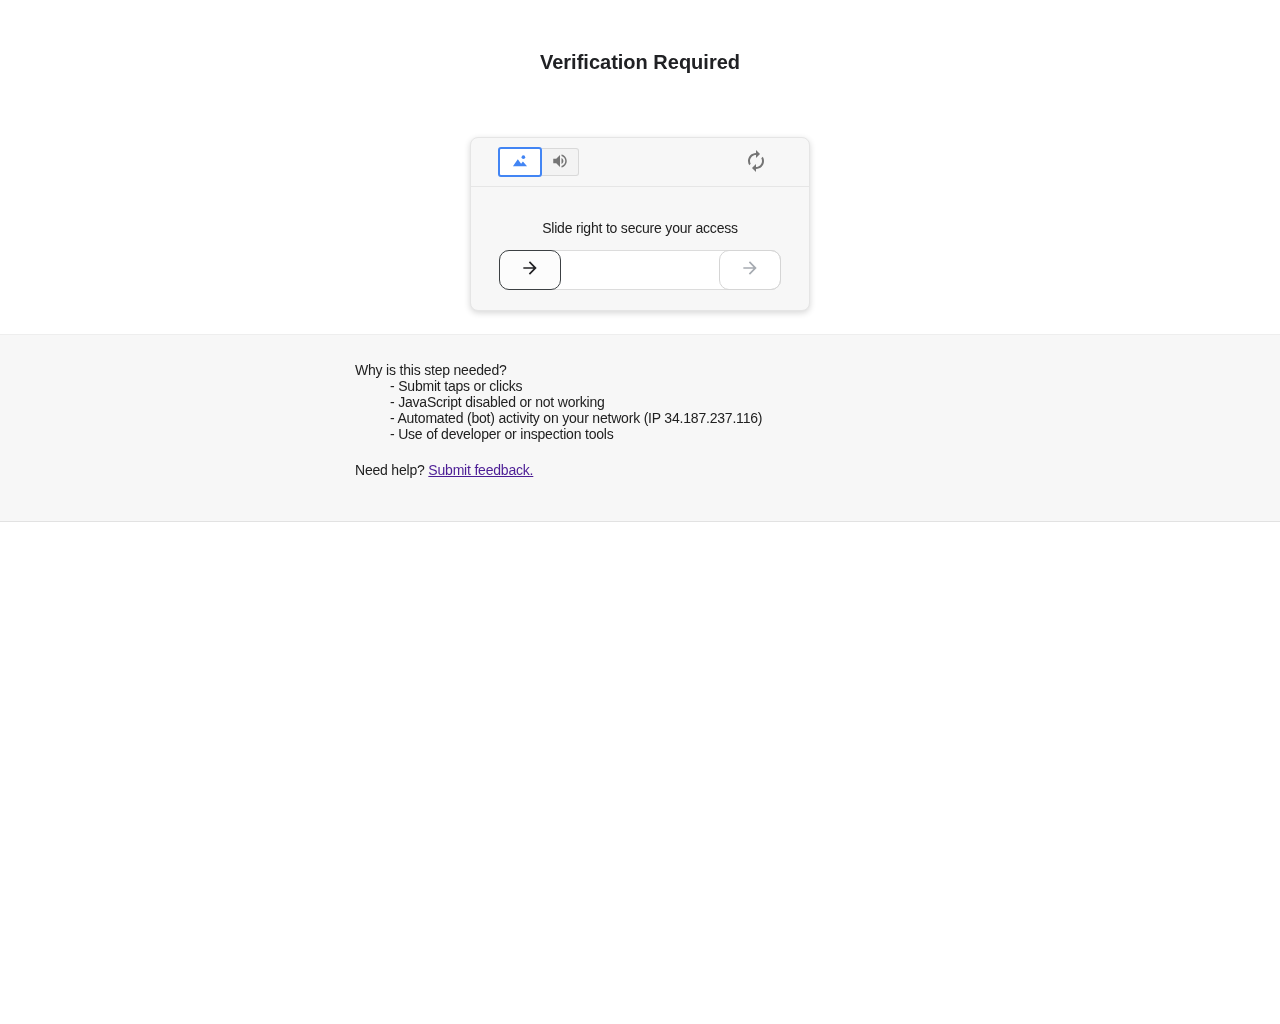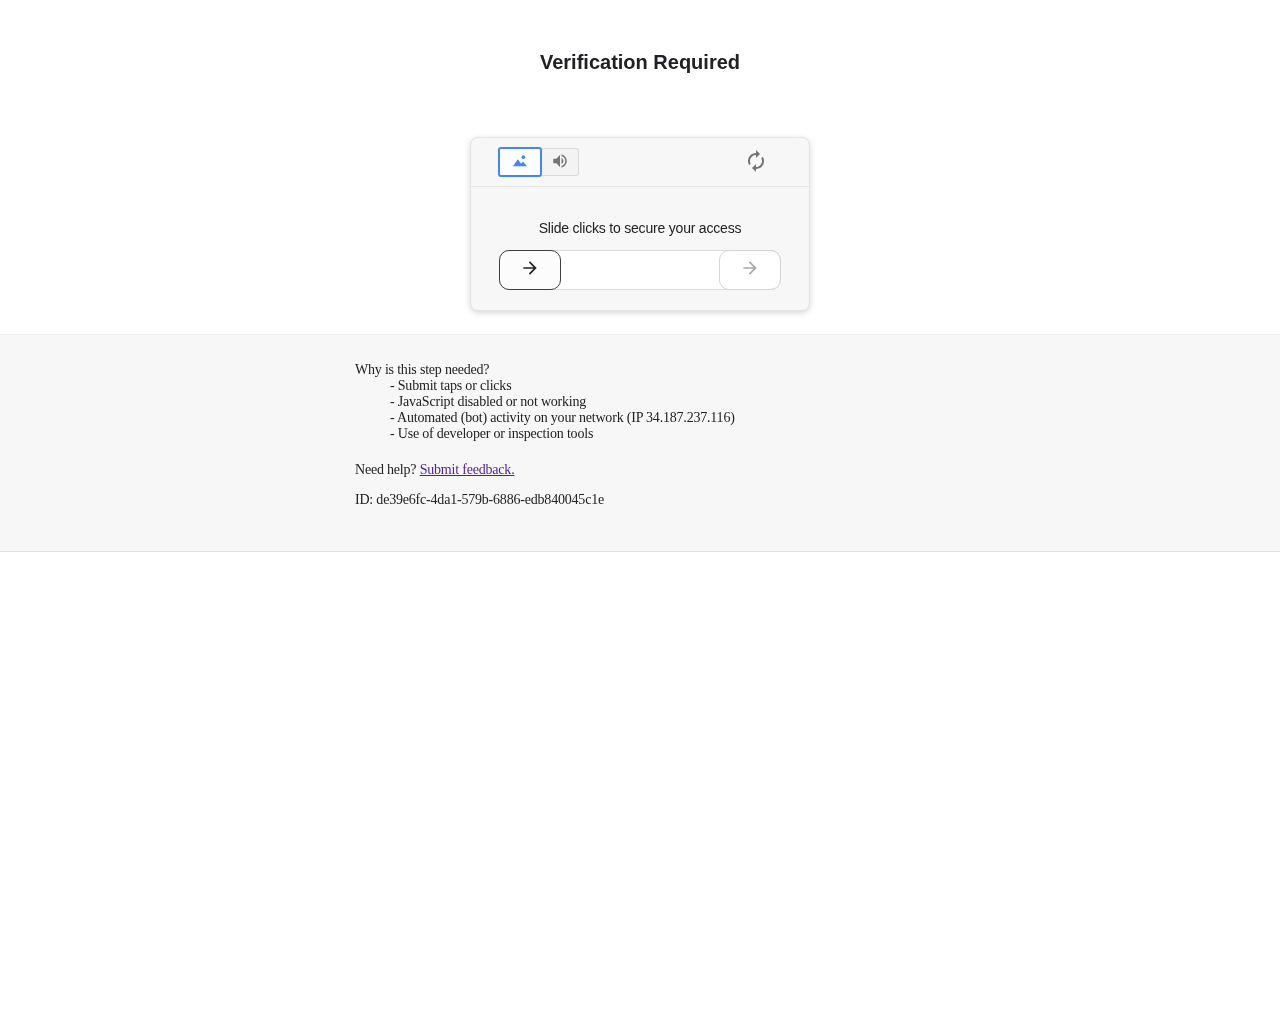--- a/index.html
+++ b/index.html
@@ -98,21 +98,20 @@
     border-radius:10px;
     display:flex; align-items:center; justify-content:center;
     color:#a6abb1;
   }
   
   .info-band {
     margin-top:23px;
     background:var(--band-bg, #f7f7f7);
     border-top:1px solid #eeeeee;
     border-bottom:1px solid #e2e2e2;
-    font-family:Liberation Serif, serif;
   }
   .info-inner {
     width:570px;
     margin:0 auto;
     padding:27px 0 43px;
     font-size:14px;
     letter-spacing:-0.2px;
     line-height:16px;
     color:#212121;
   }
@@ -150,21 +149,21 @@
     </div>
     <button class="refresh-btn">
       <span class="icon-svg">
         <svg width="24" height="24" viewBox="0 0 24 24" fill="currentColor">
           <path d="M12 6v3l4-4-4-4v3c-4.42 0-8 3.58-8 8 0 1.57.46 3.03 1.24 4.26L6.7 14.8c-.45-.83-.7-1.79-.7-2.8 0-3.31 2.69-6 6-6zm6.76 1.74L17.3 9.2c.44.84.7 1.79.7 2.8 0 3.31-2.69 6-6 6v-3l-4 4 4 4v-3c4.42 0 8-3.58 8-8 0-1.57-.46-3.03-1.24-4.26z"></path>
         </svg>
       </span>
     </button>
   </div>
   <div class="captcha-body">
-    <div class="instruction">Slide clicks to secure your access</div>
+    <div class="instruction">Slide right to secure your access</div>
     <div class="slider">
       <div class="slider-track"></div>
       <div class="slider-handle">
         <span class="icon-svg">
           <svg width="20" height="20" viewBox="0 0 24 24" fill="currentColor">
             <path d="M12 4l-1.41 1.41L16.17 11H4v2h12.17l-5.58 5.59L12 20l8-8z"></path>
           </svg>
         </span>
       </div>
       <div class="slider-target">
@@ -182,15 +181,14 @@
   <div class="info-inner">
     <div class="info-heading">Why is this step needed?</div>
     <div class="reason">- Submit taps or clicks</div>
     <div class="reason">- JavaScript disabled or not working</div>
     <div class="reason">- Automated (bot) activity on your network (IP 34.187.237.116)</div>
     <div class="reason">- Use of developer or inspection tools</div>
     <div class="help-line">
       <span>Need help?</span>
       <a class="help-link" href="#">Submit feedback.</a>
     </div>
-    <div class="id-line">ID: de39e6fc-4da1-579b-6886-edb840045c1e</div>
   </div>
 </div>
 
 </body></html>

